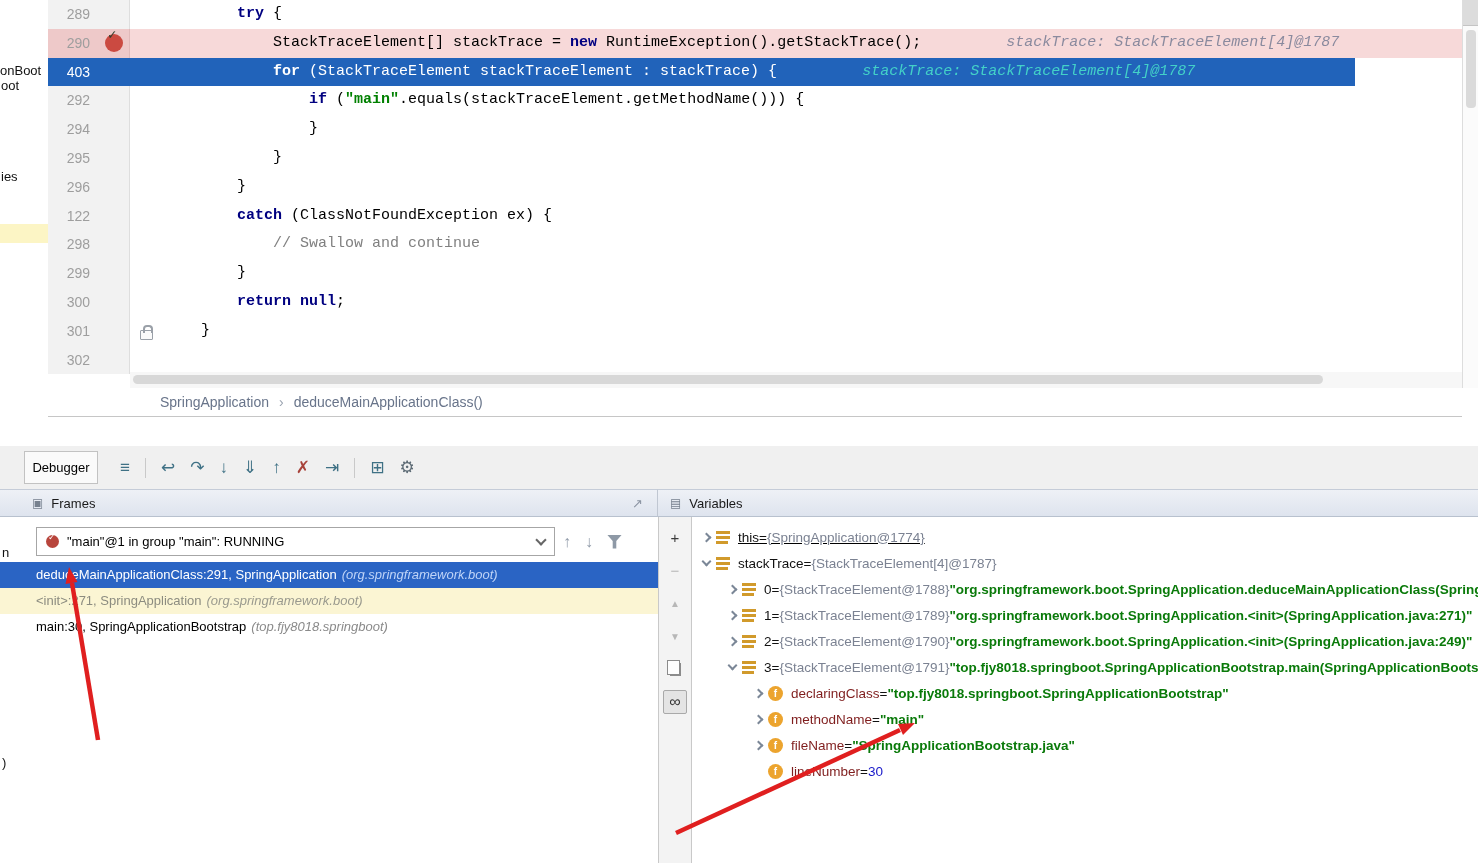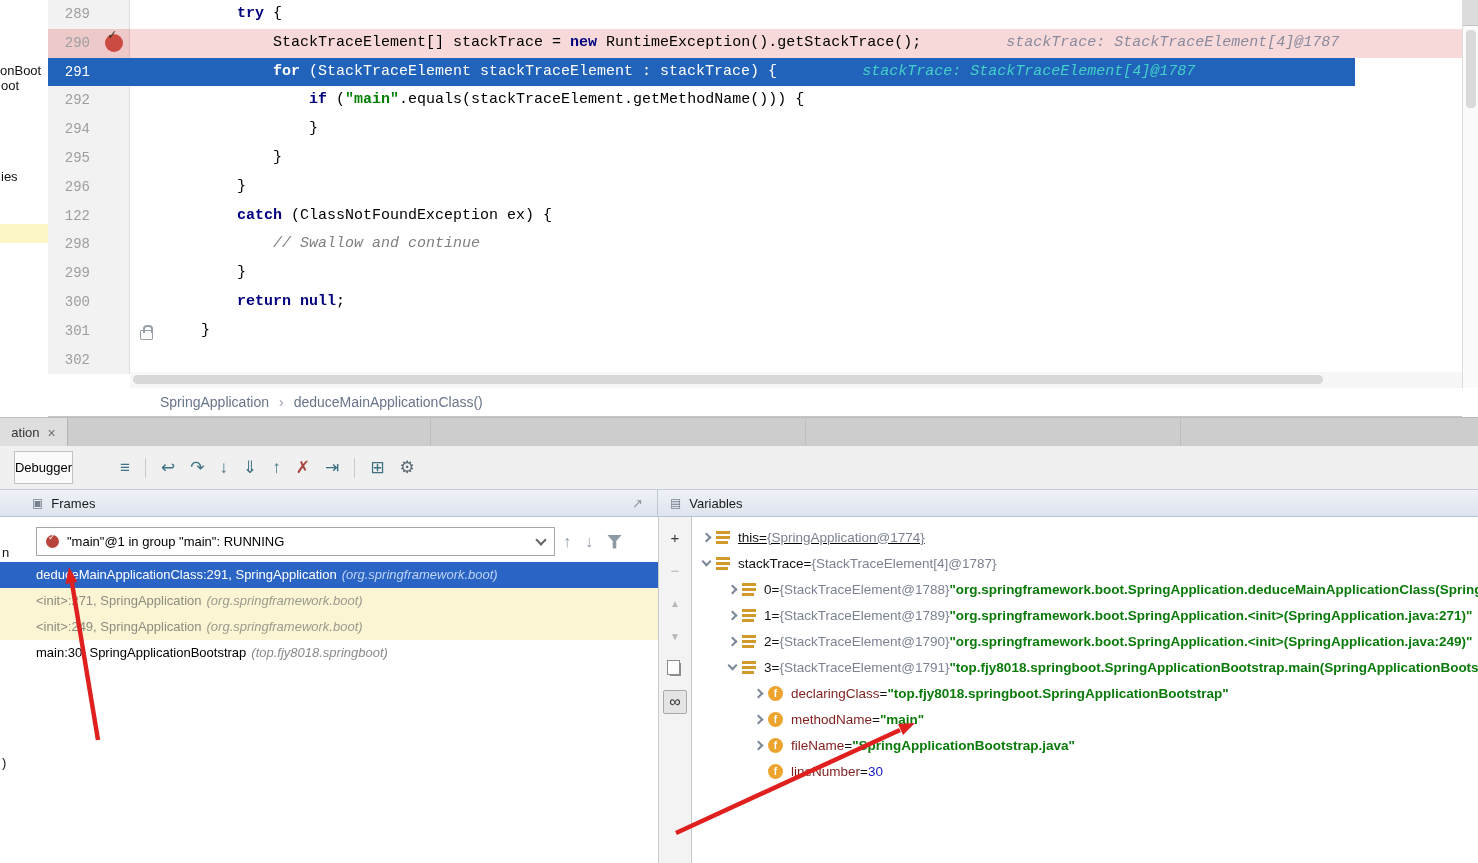--- a/index.html
+++ b/index.html
@@ -6,27 +6,27 @@
 html,body{width:1478px;height:863px;overflow:hidden}
 .app{position:relative;width:1478px;height:863px;background:#fff;overflow:hidden;
      font-family:"Liberation Sans","DejaVu Sans",sans-serif;font-size:13px;color:#000}
 
 
 .editor{position:absolute;left:48px;top:0;width:1414px;height:417px;background:#fff}
 .code-lines{position:absolute;left:0;top:0;width:1414px;height:388px;overflow:hidden;
             font-family:"Liberation Mono","DejaVu Sans Mono",monospace;font-size:15px}
 .code-row{display:flex;height:28.8px;line-height:28.8px;position:relative}
 .gutter-num{width:52px;flex:none;text-align:right;padding-right:10px;color:#9e9e9e;
-            background:#f2f2f2;font-size:14px;font-family:Liberation Mono, monospace}
+            background:#f2f2f2;font-size:14px;font-family:Liberation Sans, sans-serif}
 .gutter-icons{width:30px;flex:none;background:#f2f2f2;position:relative;border-right:1px solid #dedede}
 .code-cell{flex:1;white-space:pre;padding-left:35px;overflow:hidden}
 .tok{color:#000}
 .tok.kw{color:#000080;font-weight:bold}
 .tok.str{color:#008000;font-weight:bold}
-.tok.cmt{color:#808080;font-style:italic}
+.tok.cmt{color:#808080;}
 .tok.it{font-style:italic}
 .hint{font-style:italic;color:#8a8a9e;margin-left:85px}
 .code-row.breakpoint .gutter-num,.code-row.breakpoint .gutter-icons{background:#eec9c9;border-right-color:#e0b9b9}
 .code-row.breakpoint .code-cell{background:#f7d9d9}
 .code-row.execution .gutter-num{background:#2163ba;color:#fff}
 .code-row.execution .gutter-icons{background:#2163ba;border-right-color:#2163ba}
 .code-row.execution .code-cell{background:linear-gradient(90deg,#2163ba 0,#2163ba 1225px,#fff 1225px)}
 .code-row.execution .tok{color:#fff}
 .code-row.execution .hint{color:#43d1c8}
 .bp-icon{position:absolute;left:5px;top:5px;width:18px;height:18px;border-radius:50%;background:#cb4a41}
@@ -54,21 +54,21 @@
 
 .tabstrip{position:absolute;left:0;top:417px;width:1478px;height:29px;background:#cdcdcd;border-top:1px solid #bdbdbd}
 .tool-tab{position:absolute;left:0;top:0;width:68px;height:29px;background:#dedede;border-right:1px solid #b3b3b3;
           display:flex;align-items:center;justify-content:center;gap:8px;color:#333}
 .tab-close{color:#707070;font-size:14px}
 .strip-sep{position:absolute;top:0;width:1px;height:29px;background:#bebebe}
 .s1{left:430px}.s2{left:805px}.s3{left:1180px}
 
 
 .dbg-toolbar{position:absolute;left:0;top:446px;width:1478px;height:43px;background:#f0f0f0}
-.dbg-tab{position:absolute;left:14px;top:5px;width:59px;height:33px;background:#fafafa;border:1px solid #c2c2c2;
+.dbg-tab{position:absolute;left:24px;top:5px;width:74px;height:33px;background:#fafafa;border:1px solid #c2c2c2;
          display:flex;align-items:center;justify-content:center;font-size:13px;color:#000}
 .dbg-icons{position:absolute;left:120px;top:0;height:43px;display:flex;align-items:center;gap:15px}
 .dbg-icon{font-size:17px;color:#3f7185}
 .dbg-icon[data-name="drop-frame-icon"]{color:#a8423a}
 .dbg-icon[data-name="settings-icon"]{color:#5c6a74}
 .dbg-sep{width:1px;height:20px;background:#c9c9c9}
 
 
 .hdr{position:absolute;top:489px;height:28px;background:linear-gradient(#eef1f6,#dee4ee);
      border-top:1px solid #c5ccd8;border-bottom:1px solid #b8c1ce;display:flex;align-items:center}
@@ -150,21 +150,21 @@
           <div class="code-cell" data-name="code-text"><span class="tok" data-name="code-token">        </span><span class="tok kw" data-name="code-token">try</span><span class="tok" data-name="code-token"> {</span></div>
         </div>
         <div class="code-row breakpoint" data-name="code-line">
           <div class="gutter-num" data-name="line-number">290</div>
           <div class="gutter-icons" data-name="gutter-icon-area">
             <span class="bp-icon" data-name="breakpoint-icon"></span>
           </div>
           <div class="code-cell" data-name="code-text"><span class="tok" data-name="code-token">            </span><span class="tok" data-name="code-token">StackTraceElement[] stackTrace = </span><span class="tok kw" data-name="code-token">new</span><span class="tok" data-name="code-token"> RuntimeException().getStackTrace();</span><span class="hint" data-name="debugger-inline-hint">stackTrace: StackTraceElement[4]@1787</span></div>
         </div>
         <div class="code-row execution" data-name="code-line">
-          <div class="gutter-num" data-name="line-number">291</div>
+          <div class="gutter-num" data-name="line-number">403</div>
           <div class="gutter-icons" data-name="gutter-icon-area"></div>
           <div class="code-cell" data-name="code-text"><span class="tok" data-name="code-token">            </span><span class="tok kw" data-name="code-token">for</span><span class="tok" data-name="code-token"> (StackTraceElement stackTraceElement : stackTrace) {</span><span class="hint" data-name="debugger-inline-hint">stackTrace: StackTraceElement[4]@1787</span></div>
         </div>
         <div class="code-row" data-name="code-line">
           <div class="gutter-num" data-name="line-number">292</div>
           <div class="gutter-icons" data-name="gutter-icon-area"></div>
           <div class="code-cell" data-name="code-text"><span class="tok" data-name="code-token">                </span><span class="tok kw" data-name="code-token">if</span><span class="tok" data-name="code-token"> (</span><span class="tok str" data-name="code-token">"main"</span><span class="tok" data-name="code-token">.equals(stackTraceElement.getMethodName())) {</span></div>
         </div>
         <div class="code-row" data-name="code-line">
           <div class="gutter-num" data-name="line-number">294</div>
@@ -225,29 +225,20 @@
 
   <div class="sliver" data-name="project-panel-sliver">
     <div class="sliver-yellow" data-name="project-panel-highlight"></div>
   </div>
 
   <div class="vscroll" data-name="vertical-scrollbar-track">
     <div class="vscroll-corner" data-name="scroll-up-corner"></div>
     <div class="vthumb" data-name="vertical-scrollbar"></div>
   </div>
 
-  <div class="tabstrip" data-name="toolwindow-tab-strip">
-    <div class="tool-tab" data-name="debug-session-tab">
-      <span data-name="debug-session-tab-label">ation</span>
-      <span class="tab-close" data-name="close-tab-icon">×</span>
-    </div>
-    <div class="strip-sep s1" data-name="tab-separator"></div>
-    <div class="strip-sep s2" data-name="tab-separator"></div>
-    <div class="strip-sep s3" data-name="tab-separator"></div>
-  </div>
 
   <div class="dbg-toolbar" data-name="debugger-toolbar">
     <div class="dbg-tab" data-name="tab-debugger">
       <span data-name="tab-debugger-label">Debugger</span>
     </div>
     <div class="dbg-icons" data-name="debugger-actions">
         <span class="dbg-icon" data-name="layout-menu-icon">≡</span>
         <div class="dbg-sep" data-name="toolbar-separator"></div>
         <span class="dbg-icon" data-name="show-execution-point-icon">↩</span>
         <span class="dbg-icon" data-name="step-over-icon">↷</span>
@@ -279,21 +270,20 @@
       <span class="combo-arrow" data-name="chevron-down-icon"></span>
     </div>
     <div class="frame-controls" data-name="frames-controls">
         <span class="frame-ctl" data-name="previous-frame-button">↑</span>
         <span class="frame-ctl" data-name="next-frame-button">↓</span>
         <div class="funnel" data-name="hide-library-frames-filter"></div>
       </div>
     <div class="frame-rows" data-name="frames-list">
         <div class="frame-row selected" data-name="stack-frame-row"><span class="main" data-name="frame-location">deduceMainApplicationClass:291, SpringApplication</span><span class="pkg" data-name="frame-package">(org.springframework.boot)</span></div>
         <div class="frame-row library" data-name="stack-frame-row"><span class="main" data-name="frame-location">&lt;init&gt;:271, SpringApplication</span><span class="pkg" data-name="frame-package">(org.springframework.boot)</span></div>
-        <div class="frame-row library" data-name="stack-frame-row"><span class="main" data-name="frame-location">&lt;init&gt;:249, SpringApplication</span><span class="pkg" data-name="frame-package">(org.springframework.boot)</span></div>
         <div class="frame-row normal" data-name="stack-frame-row"><span class="main" data-name="frame-location">main:30, SpringApplicationBootstrap</span><span class="pkg" data-name="frame-package">(top.fjy8018.springboot)</span></div>
       </div>
   </div>
 
   <div class="mini-toolbar" data-name="debugger-side-toolbar">
       <div class="mini-btn" data-name="add-watch-button">+</div>
       <div class="mini-btn disabled" data-name="remove-watch-button">−</div>
       <div class="mini-btn disabled small" data-name="scroll-up-button">▲</div>
       <div class="mini-btn disabled small" data-name="scroll-down-button">▼</div>
       <div class="mini-btn" data-name="copy-stack-button">

